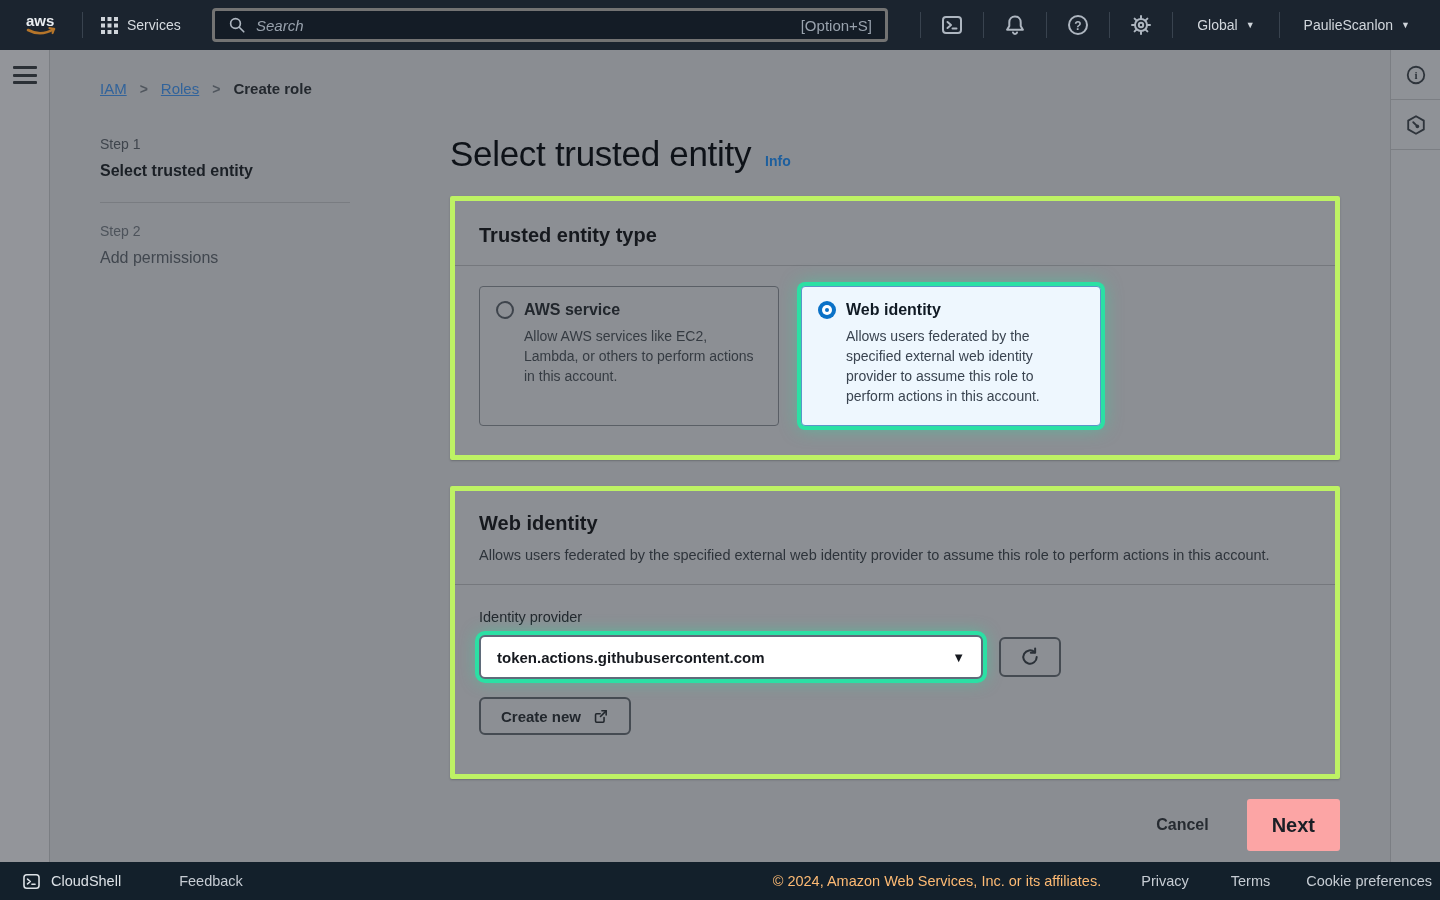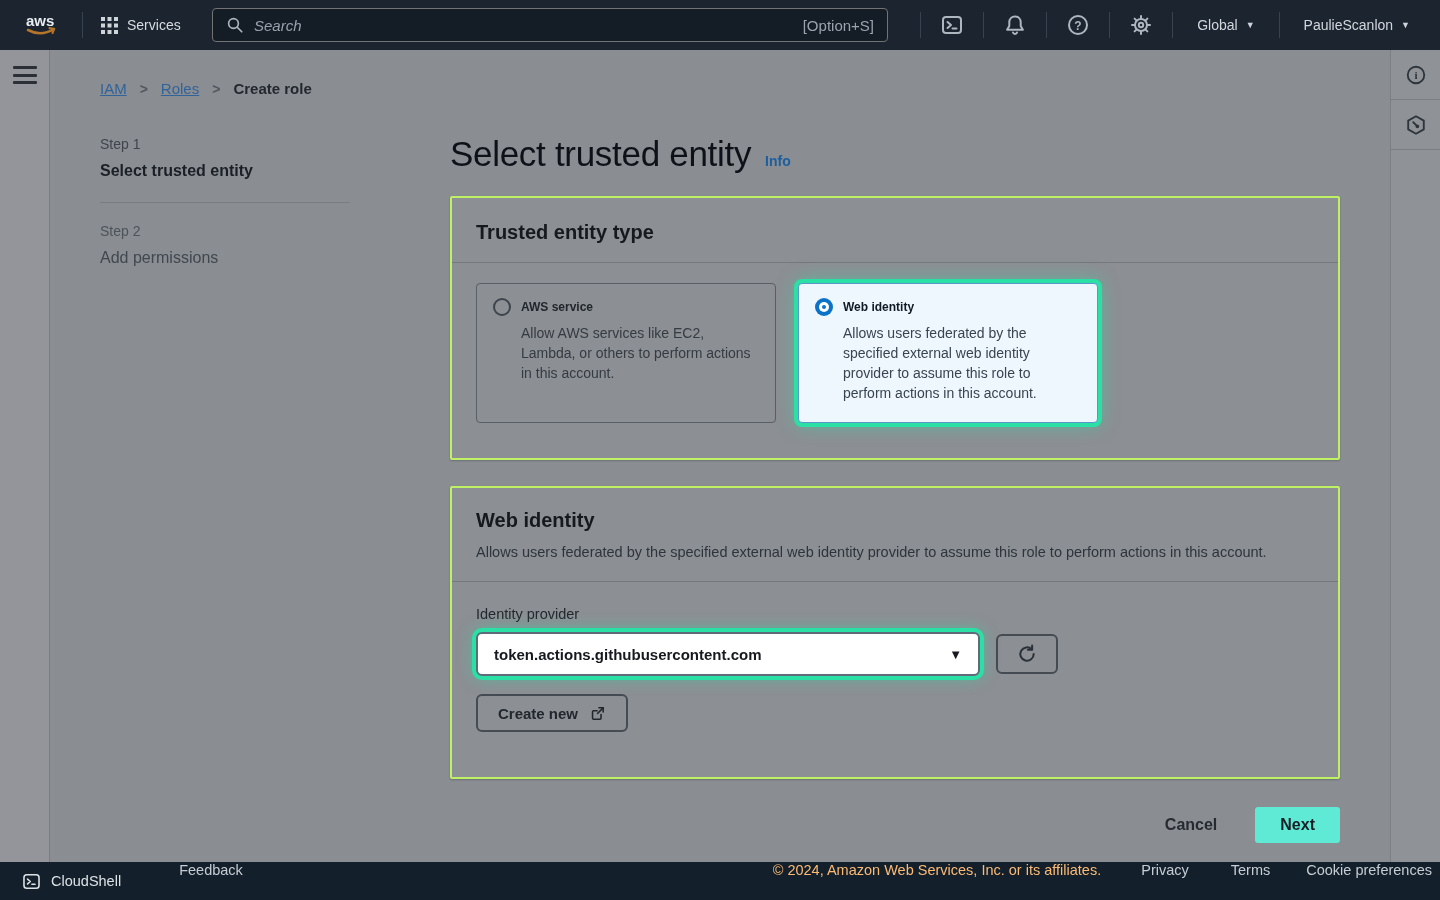--- a/index.html
+++ b/index.html
@@ -10,21 +10,21 @@
     background:#8a8d92;
   }
   
   .topbar { position:absolute; top:0; left:0; width:1440px; height:50px;
     background:#1b242f; display:flex; align-items:center; color:#cdd3da; z-index:10; }
   .logo-wrap { margin-left:22px; width:46px; display:flex; align-items:center; cursor:pointer; }
   .tb-sep { width:1px; height:26px; background:#39434f; }
   .sep-logo { margin:0 18px 0 14px; }
   .services { display:flex; align-items:flex-start; gap:9px; font-size:14px; color:#d6dbe0; cursor:pointer; }
   .searchbox { position:absolute; left:212px; top:8px; width:676px; height:34px;
-    background:#141c26; border:1px solid #737373; border-radius:4px;
+    background:#141c26; border:3px solid #737373; border-radius:4px;
     display:flex; align-items:center; padding:0 13px; gap:10px; }
   .searchbox input { flex:1; background:transparent; border:none; outline:none;
     color:#dfe5ea; font-size:15px; font-family:"Liberation Sans",sans-serif; }
   .searchbox input::placeholder { color:#98a1ac; font-style:italic; }
   .search-shortcut { color:#9aa3ae; font-size:15px; }
   .tb-right { position:absolute; right:0; top:0; height:50px; display:flex; align-items:center; }
   .tb-iconbtn { width:62px; height:50px; display:flex; align-items:center; justify-content:center; cursor:pointer; }
   .tb-menu { display:flex; align-items:center; gap:8px; font-size:14px; color:#d2d7dd;
     padding:0 24px; height:50px; cursor:pointer; white-space:nowrap; }
   .caret { font-size:9px; color:#cfd4da; line-height:1; }
@@ -53,30 +53,30 @@
   .step-label { font-size:16px; }
   .step.active .step-label { font-weight:700; color:#1b2026; }
   .step.inactive .step-num { color:#4d535b; }
   .step.inactive .step-label { color:#41474f; }
   
   .main { position:absolute; left:450px; top:0; width:890px; height:100%; }
   .title-row { position:absolute; top:84px; left:0; display:flex; align-items:baseline; gap:14px; }
   .page-title { font-size:35px; font-weight:400; color:#0e1218; letter-spacing:-0.3px; }
   .info-link { font-size:14px; font-weight:700; color:#1d5f9e; cursor:pointer; }
   .card { position:absolute; left:0; width:890px; background:#8c8f94;
-    border:2px solid #bef264; border-radius:2px; box-shadow:0 1px 2px rgba(0,0,0,.22); }
+    border:5px solid #bef264; border-radius:2px; box-shadow:0 1px 2px rgba(0,0,0,.22); }
   .card-header { border-bottom:1px solid #75787d; }
   .card-h-text { font-size:20px; font-weight:700; color:#16191e; }
   .card1 { top:146px; height:264px; }
   .card1 .card-header { padding:23px 24px 18px; }
   .options { display:flex; gap:22px; padding:20px 24px; }
   .opt { width:300px; height:140px; border:1.5px solid #5a5f66; border-radius:4px;
     padding:14px 16px; cursor:pointer; }
   .opt-head { display:flex; align-items:center; gap:10px; }
-  .opt-title { font-size:12px; font-weight:700; color:#22272d; }
+  .opt-title { font-size:16px; font-weight:700; color:#22272d; }
   .opt-desc { margin:7px 0 0 28px; font-size:14px; line-height:20px; color:#353b42; }
   .radio { width:18px; height:18px; border-radius:50%; border:2px solid #3e444c; flex:none; }
   .opt.selected { background:#eef7fe; border:1.5px solid #5a96c8;
     box-shadow:0 0 0 4px #2be0a4, 0 0 18px 2px rgba(43,224,164,.55); }
   .opt.selected .opt-title { color:#101a24; }
   .opt.selected .opt-desc { color:#3a4450; }
   .radio.checked { border:none; background:#0b72c7; position:relative; }
   .radio.checked::after { content:""; position:absolute; inset:4px; border-radius:50%; background:#fff; }
   .radio.checked::before { content:""; position:absolute; inset:7px; border-radius:50%;
     background:#0b72c7; z-index:1; }
@@ -96,26 +96,26 @@
     border:2px solid #454b52; border-radius:6px; background:transparent;
     display:flex; align-items:center; justify-content:center; cursor:pointer; }
   .create-new { margin-top:18px; height:38px; display:inline-flex; align-items:center; gap:11px;
     padding:0 20px; border:2px solid #454b52; border-radius:6px; background:transparent;
     font-size:15px; font-weight:700; color:#22272d; cursor:pointer;
     font-family:"Liberation Sans",sans-serif; }
   .actions { position:absolute; top:757px; left:0; width:890px; height:36px;
     display:flex; align-items:center; justify-content:flex-end; gap:38px; }
   .cancel-btn { font-size:16px; font-weight:700; color:#262b31; cursor:pointer;
     background:none; border:none; font-family:"Liberation Sans",sans-serif; }
-  .next-btn { height:36px; padding:0 25px; background:#5eead4; border:none; border-radius:3px;
-    font-size:16px; font-weight:700; color:#1a1f26; cursor:pointer;
+  .next-btn { height:52px; padding:0 25px; background:#fca5a5; border:none; border-radius:3px;
+    font-size:20px; font-weight:700; color:#1a1f26; cursor:pointer;
     font-family:"Liberation Sans",sans-serif; }
   
   .footer { position:absolute; bottom:0; left:0; width:1440px; height:38px;
-    background:#13202b; display:flex; color:#c6ccd3;
+    background:#13202b; display:flex; align-items:center; color:#c6ccd3;
     font-size:14.5px; z-index:10; }
   .cloudshell { display:flex; align-items:center; gap:10px; margin-left:22px;
     color:#dce1e6; cursor:pointer; }
   .feedback { margin-left:58px; cursor:pointer; }
   .copyright { margin-left:auto; color:#fdba74; }
   .foot-link { cursor:pointer; }
   .fl-privacy { margin-left:40px; }
   .fl-terms { margin-left:42px; }
   .fl-cookie { margin-left:36px; margin-right:8px; }
   svg { display:block; }

